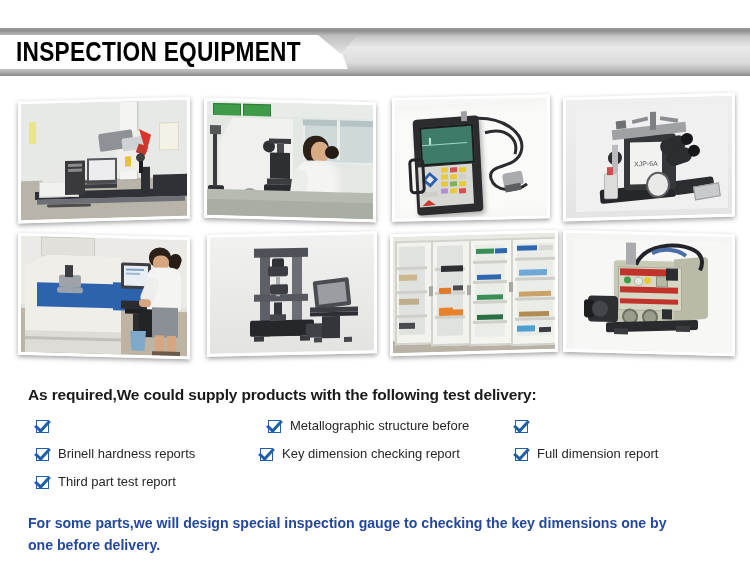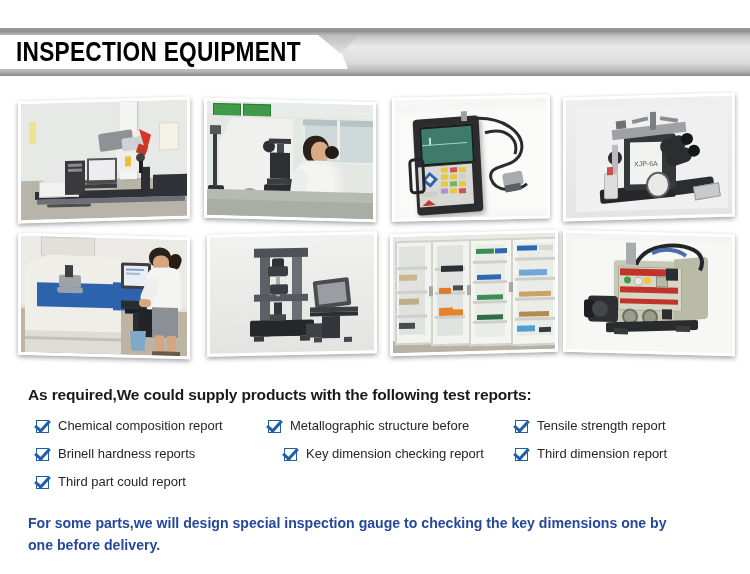--- a/index.html
+++ b/index.html
@@ -481,49 +481,47 @@
 
       <div class="pc" style="left:40px;top:86px;width:92px;height:10px;background:#2a2b2f;border-radius:2px;transform:skewY(-3deg);"></div>
       <div class="pc" style="left:48px;top:94px;width:14px;height:6px;background:#3a3b3f;"></div>
       <div class="pc" style="left:110px;top:90px;width:14px;height:6px;background:#3a3b3f;"></div>
     </div>
   </div>
 </div>
 
 <div class="content">
 
-  <div class="lead">As required,We could supply products with the following test reports:</div>
+  <div class="lead">As required,We could supply products with the following test delivery:</div>
 
   <div class="checklist">
     <div class="ck-item" style="left:36px; top:0;">
       <span class="ck-box"></span>
-      <span class="ck-label">Chemical composition report</span>
     </div>
     <div class="ck-item" style="left:268px; top:0;">
       <span class="ck-box"></span>
       <span class="ck-label">Metallographic structure before</span>
     </div>
     <div class="ck-item" style="left:515px; top:0;">
       <span class="ck-box"></span>
-      <span class="ck-label">Tensile strength report</span>
     </div>
 
     <div class="ck-item" style="left:36px; top:28px;">
       <span class="ck-box"></span>
       <span class="ck-label">Brinell hardness reports</span>
     </div>
-    <div class="ck-item" style="left:284px; top:28px;text-align:right;">
+    <div class="ck-item" style="left:260px; top:28px;text-align:right;">
       <span class="ck-box"></span>
       <span class="ck-label">Key dimension checking report</span>
     </div>
     <div class="ck-item" style="left:515px; top:28px;">
       <span class="ck-box"></span>
-      <span class="ck-label">Third dimension report</span>
+      <span class="ck-label">Full dimension report</span>
     </div>
 
     <div class="ck-item" style="left:36px; top:56px;">
       <span class="ck-box"></span>
-      <span class="ck-label">Third part could report</span>
+      <span class="ck-label">Third part test report</span>
     </div>
   </div>
 
   <div class="footnote">For some parts,we will design special inspection gauge to checking the key dimensions one by one before delivery.</div>
 </div>
 
 </body></html>

